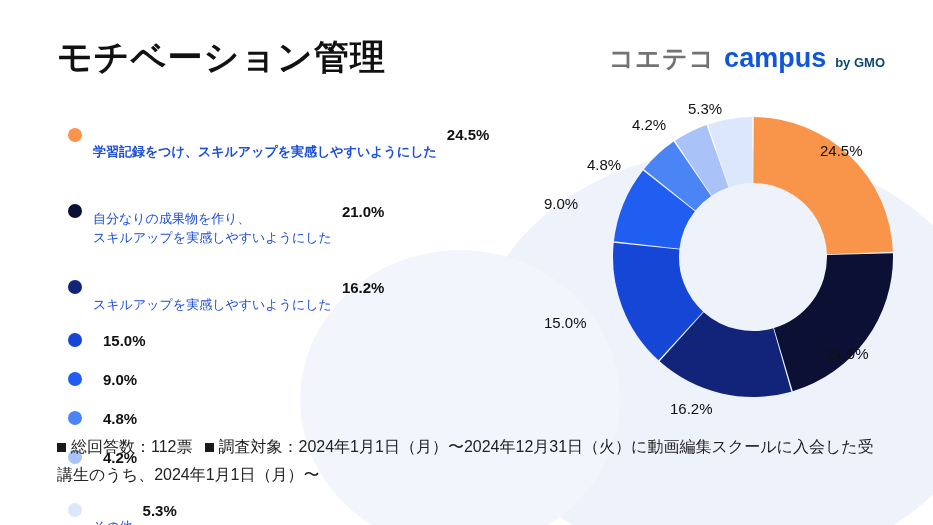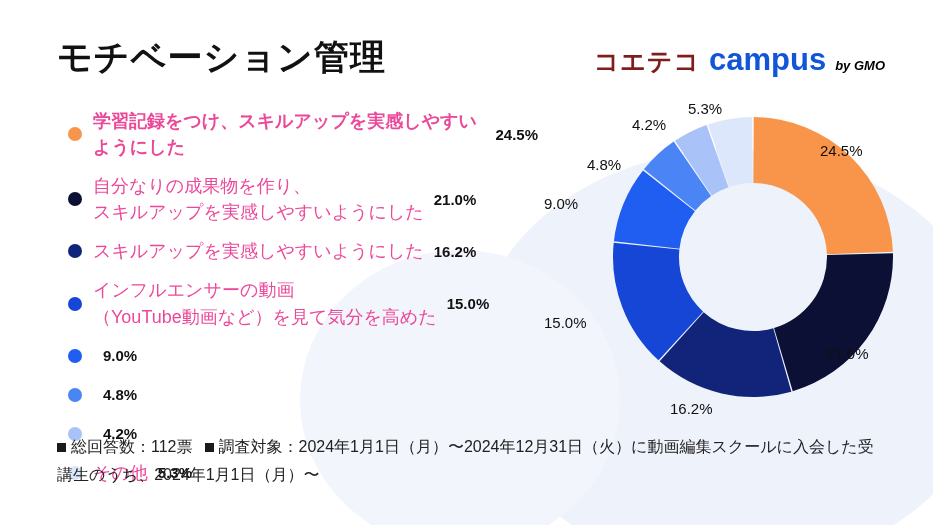--- a/index.html
+++ b/index.html
@@ -62,35 +62,34 @@
     right: 48px;
     top: 42px;
     display: flex;
     align-items: baseline;
     gap: 9px;
     white-space: nowrap;
   }
   .logo-koeteko {
     font-size: 25px;
     font-weight: bold;
-    color: #7f1d1d;
+    color: #737373;
     letter-spacing: 1px;
   }
   .logo-campus {
-    font-size: 31px;
+    font-size: 27px;
     font-weight: bold;
     color: #1256d8;
     letter-spacing: 0px;
   }
   .logo-bygmo {
     font-size: 13px;
     font-weight: bold;
-    color: #000000;
+    color: #0c4a6e;
     letter-spacing: 0px;
-    font-style: italic;
   }
 
   
   .legend {
     position: absolute;
     left: 68px;
     top: 108px;
     width: 470px;
   }
   .legend-row {
@@ -102,24 +101,25 @@
   .legend-row.tall {
   }
   .dot {
     width: 14px;
     height: 14px;
     border-radius: 50%;
     flex: 0 0 14px;
     margin-right: 11px;
   }
   .legend-label {
-    font-size: 18px;
-    color: #ec4899;
+    font-size: 13px;
+    color: #1d4ed8;
     line-height: 1.45;
     white-space: pre-line;
+    margin-top: 35px;
   }
   .legend-value {
     font-size: 15px;
     font-weight: bold;
     color: #111111;
     margin-left: 10px;
     white-space: nowrap;
   }
   .legend-row.highlight .legend-label {
     font-weight: bold;
@@ -199,22 +199,20 @@
 スキルアップを実感しやすいようにした</span>
         <span class="legend-value">21.0%</span>
       </div>
       <div class="legend-row">
         <span class="dot" style="background:#12247a"></span>
         <span class="legend-label">スキルアップを実感しやすいようにした</span>
         <span class="legend-value">16.2%</span>
       </div>
       <div class="legend-row tall">
         <span class="dot" style="background:#1546d6"></span>
-        <span class="legend-label">インフルエンサーの動画
-（YouTube動画など）を見て気分を高めた</span>
         <span class="legend-value">15.0%</span>
       </div>
       <div class="legend-row tall">
         <span class="dot" style="background:#1f5ef0"></span>
         <span class="legend-value">9.0%</span>
       </div>
       <div class="legend-row">
         <span class="dot" style="background:#4b84f5"></span>
         <span class="legend-value">4.8%</span>
       </div>

